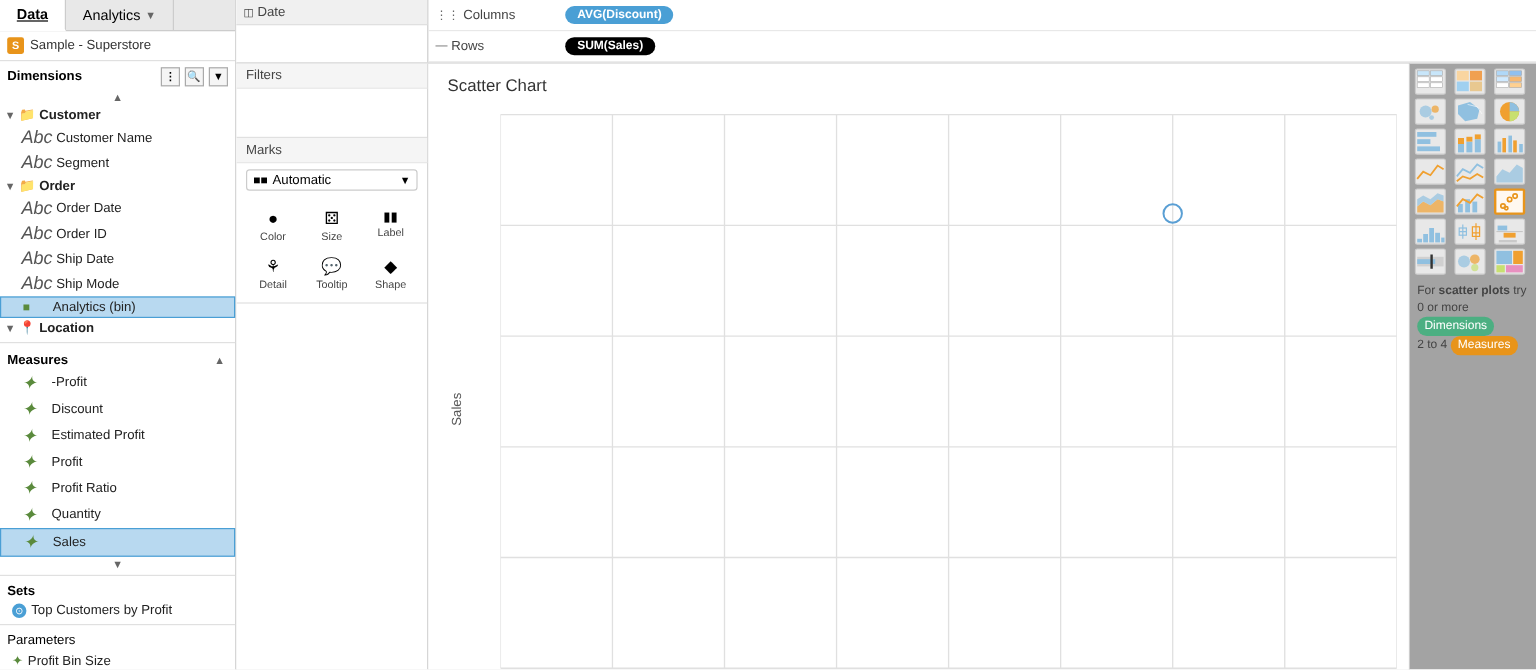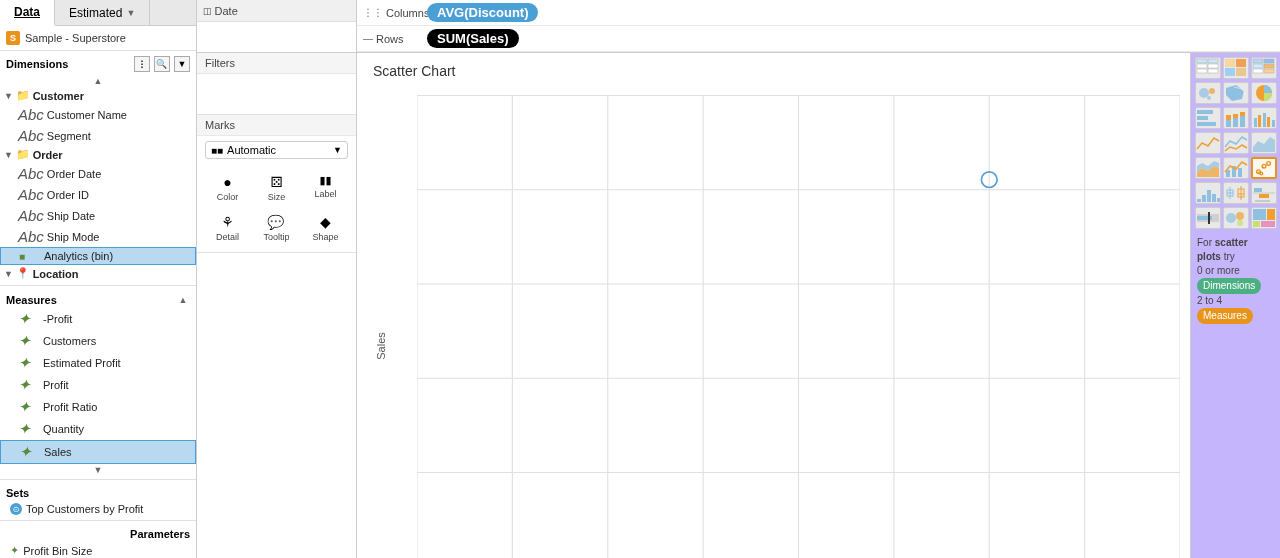--- a/index.html
+++ b/index.html
@@ -145,24 +145,23 @@
       cursor: pointer;
     }
     .set-icon {
       width: 12px; height: 12px;
       border-radius: 50%;
       background: #4a9fd5;
       display: flex; align-items: center; justify-content: center;
       color: #fff; font-size: 8px;
     }
     .params-title {
-      font-weight: 700;
+      font-weight: 400;
       font-size: 11px;
       padding: 4px 6px 2px 6px;
-      text-align: right;
     }
     .param-row {
       display: flex;
       align-items: center;
       padding: 2px 4px 2px 10px;
       gap: 4px;
       cursor: pointer;
     }
     .hash-icon { color: #5a8a3c; font-size: 11px; }
 
@@ -202,24 +201,25 @@
       display: flex;
       align-items: center;
       gap: 3px;
     }
     .shelf-row-label .shelf-icon {
       font-size: 10px; color: #666;
     }
     .pill {
       padding: 2px 10px;
       border-radius: 10px;
-      font-size: 13px;
+      font-size: 10px;
       font-weight: 600;
       cursor: pointer;
       color: #fff;
+      margin-left: 44px;
     }
     .pill.green { background: #000000; }
     .pill.blue { background: #4a9fd5; }
 
     
     #middle-area {
       display: flex;
       flex: 1;
       overflow: hidden;
       justify-content: space-between;
@@ -325,22 +325,22 @@
     }
 
     #chart-svg-container {
       width: 100%;
       height: 100%;
       position: relative;
     }
 
     
     #show-me-panel {
-      width: 90px;
-      background: #c4b5fd;
+      width: 106px;
+      background: #a3a3a3;
       border-left: 1px solid #ccc;
       display: flex;
       flex-direction: column;
       padding: 4px;
       gap: 3px;
       overflow-y: auto;
     }
     #show-me-panel::-webkit-scrollbar { width: 4px; }
     #show-me-panel::-webkit-scrollbar-thumb { background: #ccc; }
     .chart-thumb {
@@ -389,21 +389,21 @@
 </head>
 <body>
 
 <div id="left-panel">
 
   <div id="tabs">
     <div class="tab active">
       <span>Data</span>
     </div>
     <div class="tab">
-      <span>Estimated</span>
+      <span>Analytics</span>
       <span style="margin-left:4px;font-size:9px;color:#666;">▼</span>
     </div>
   </div>
 
   <div id="sample-store">
     <span class="db-icon">S</span>
     <span>Sample - Superstore</span>
   </div>
 
   <div id="dimensions-header">
@@ -470,21 +470,21 @@
       <span>Measures</span>
       <div class="scroll-arrow-up">▲</div>
     </div>
 
     <div class="dim-row">
       <span class="type-label hash" style="color:#5a8a3c;">✦</span>
       <span class="dim-name">-Profit</span>
     </div>
     <div class="dim-row">
       <span class="type-label hash" style="color:#5a8a3c;">✦</span>
-      <span class="dim-name">Customers</span>
+      <span class="dim-name">Discount</span>
     </div>
     <div class="dim-row">
       <span class="type-label hash" style="color:#5a8a3c;">✦</span>
       <span class="dim-name">Estimated Profit</span>
     </div>
     <div class="dim-row">
       <span class="type-label hash" style="color:#5a8a3c;">✦</span>
       <span class="dim-name">Profit</span>
     </div>
     <div class="dim-row">

